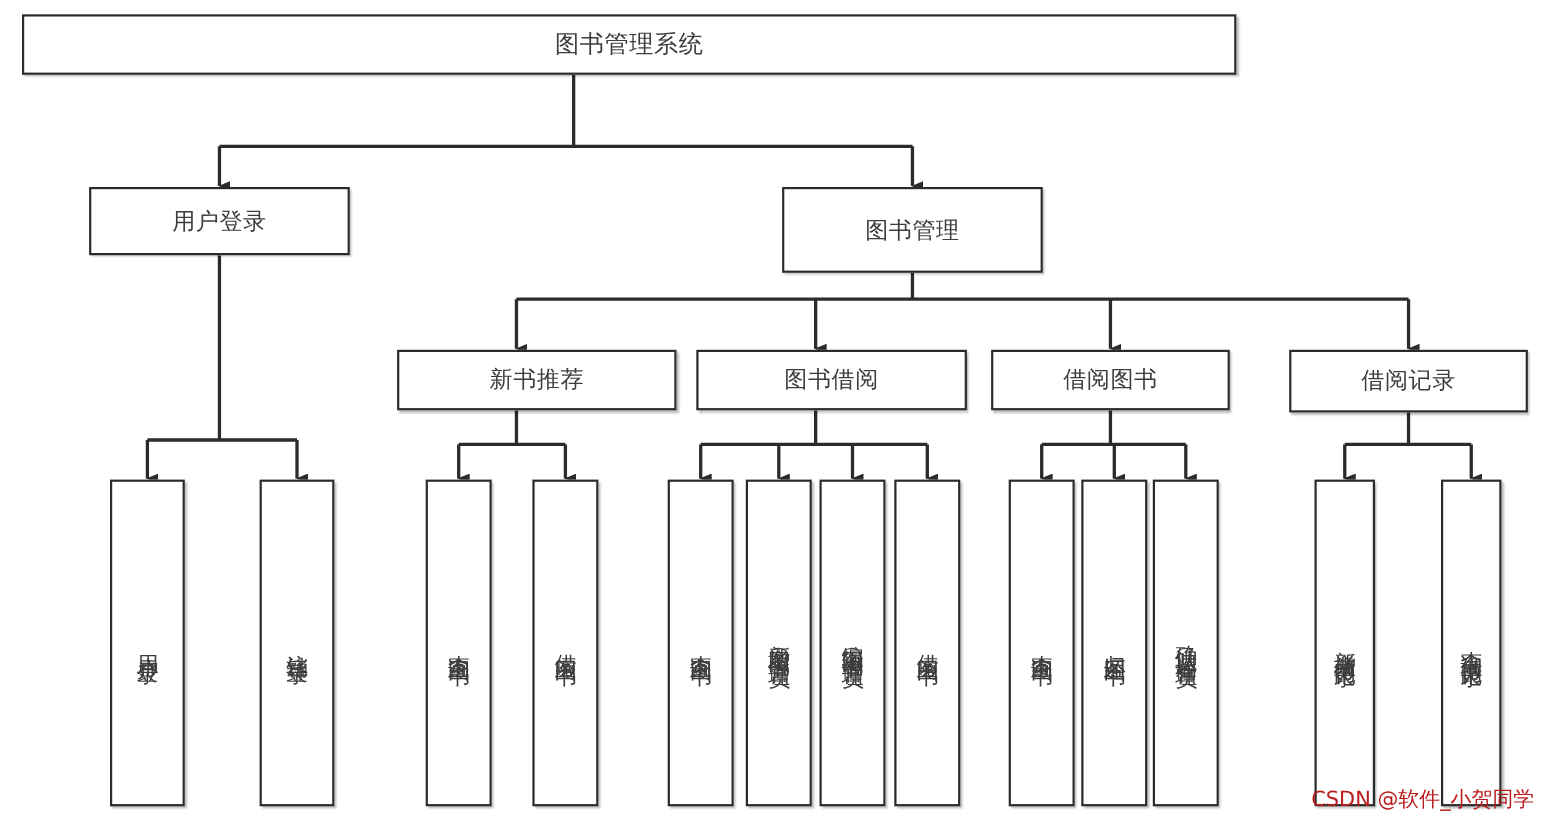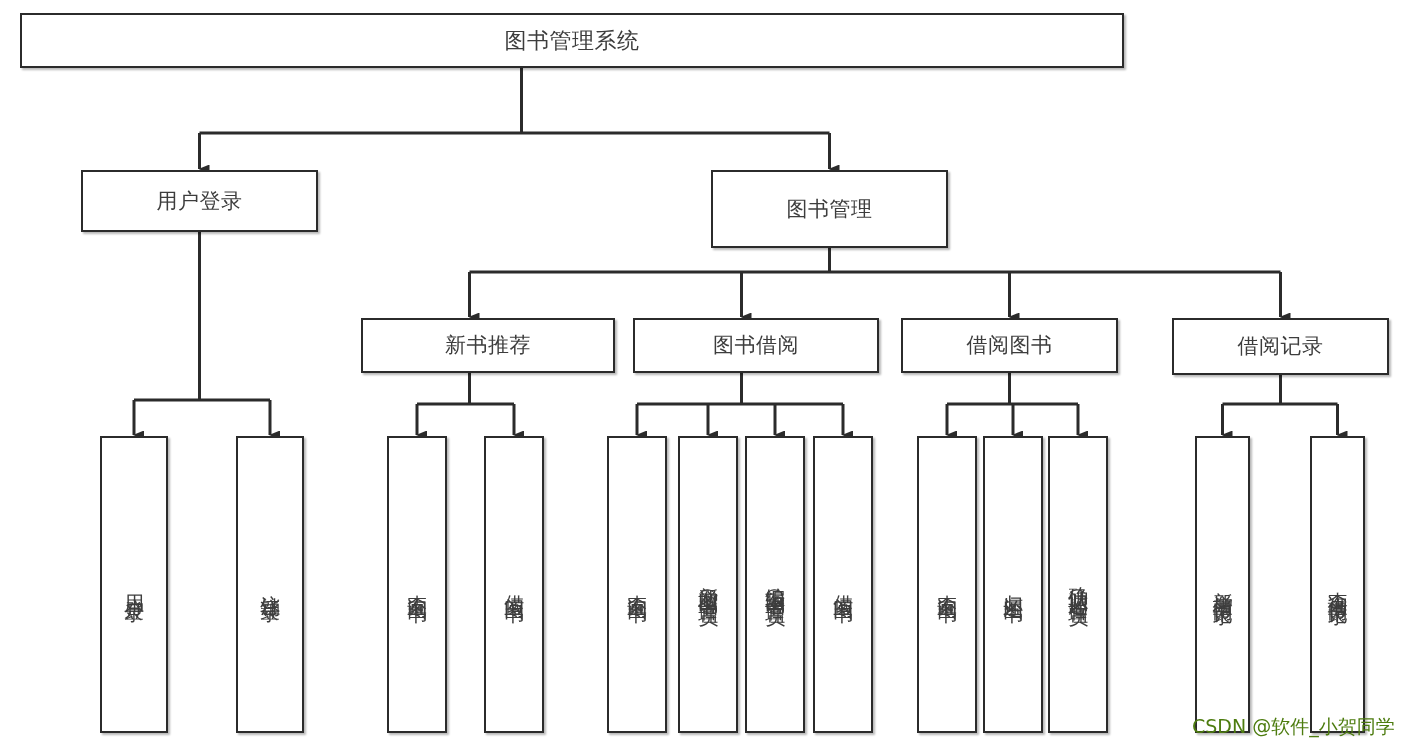--- a/index.html
+++ b/index.html
@@ -49,21 +49,21 @@
     letter-spacing: 3px;
     white-space: normal;
   }
   .node.root .node-label { font-size: 22px; }
   .node.level2 .node-label { font-size: 21px; }
   .node.level3 .node-label { font-size: 21px; }
   .node.leaf .node-label { font-size: 20px; }
   .watermark {
     position: absolute;
     font-size: 19px;
-    color: #4d7c0f;
+    color: #b91c1c;
     white-space: nowrap;
     z-index: 9;
     pointer-events: none;
   }
 </style>
 </head>
 <body>
 
 <div id="diagram-root">
 

